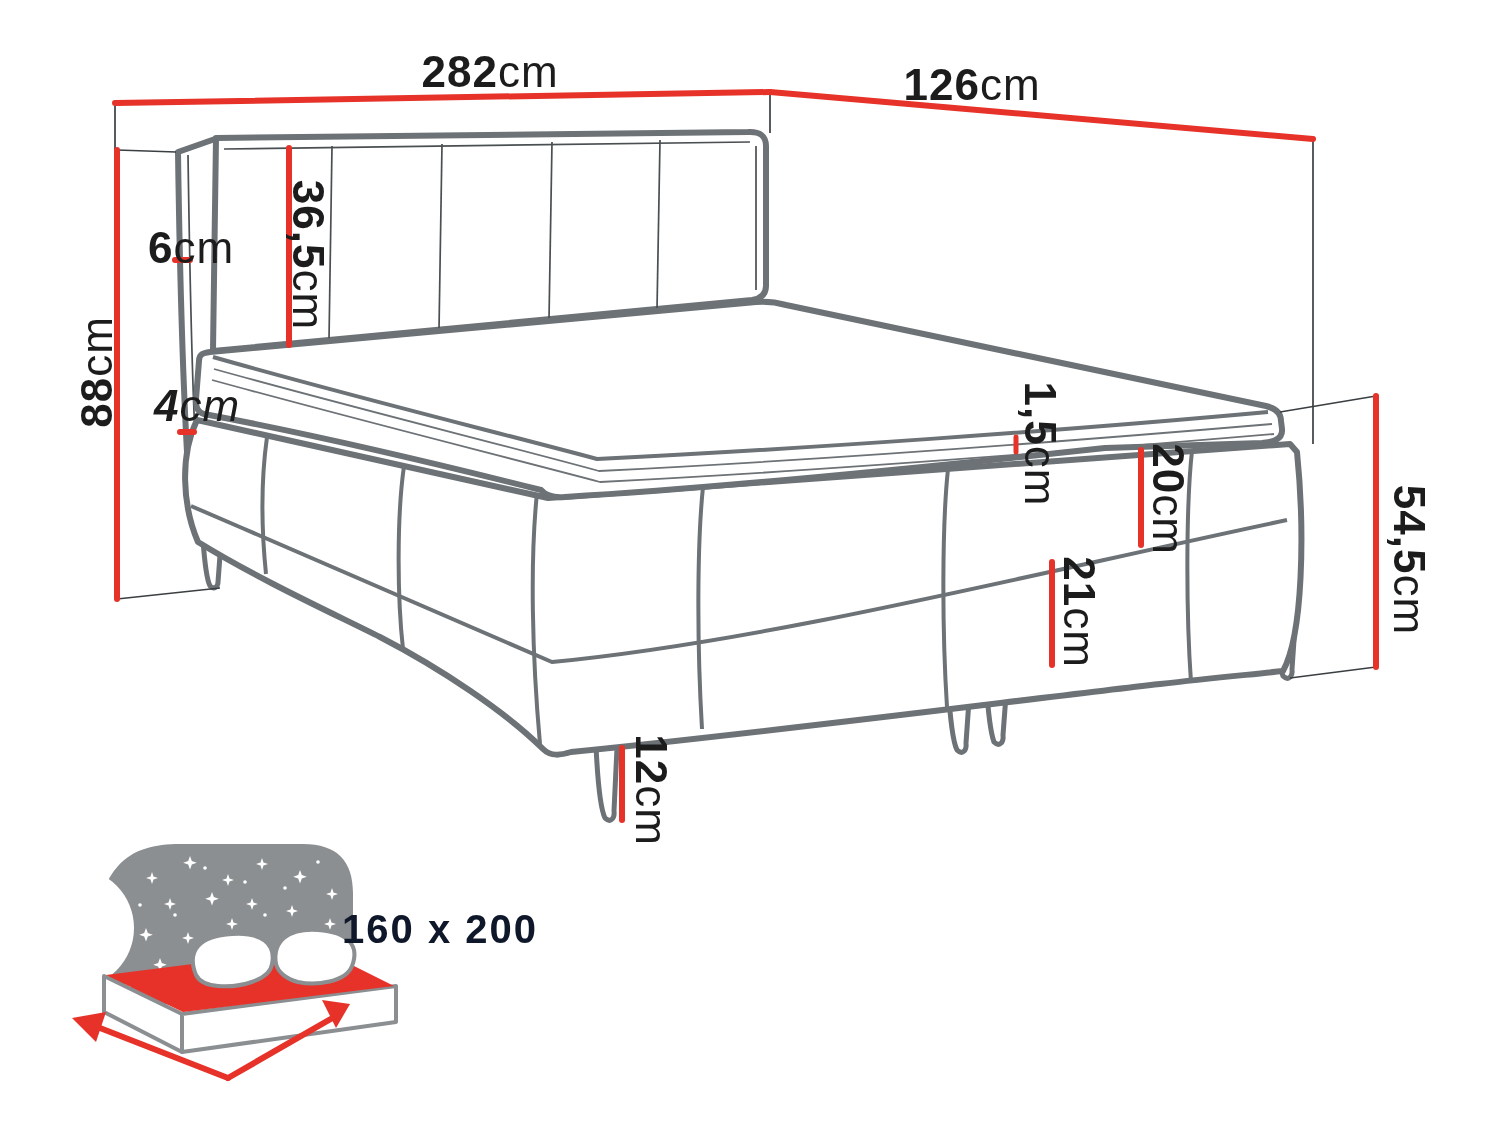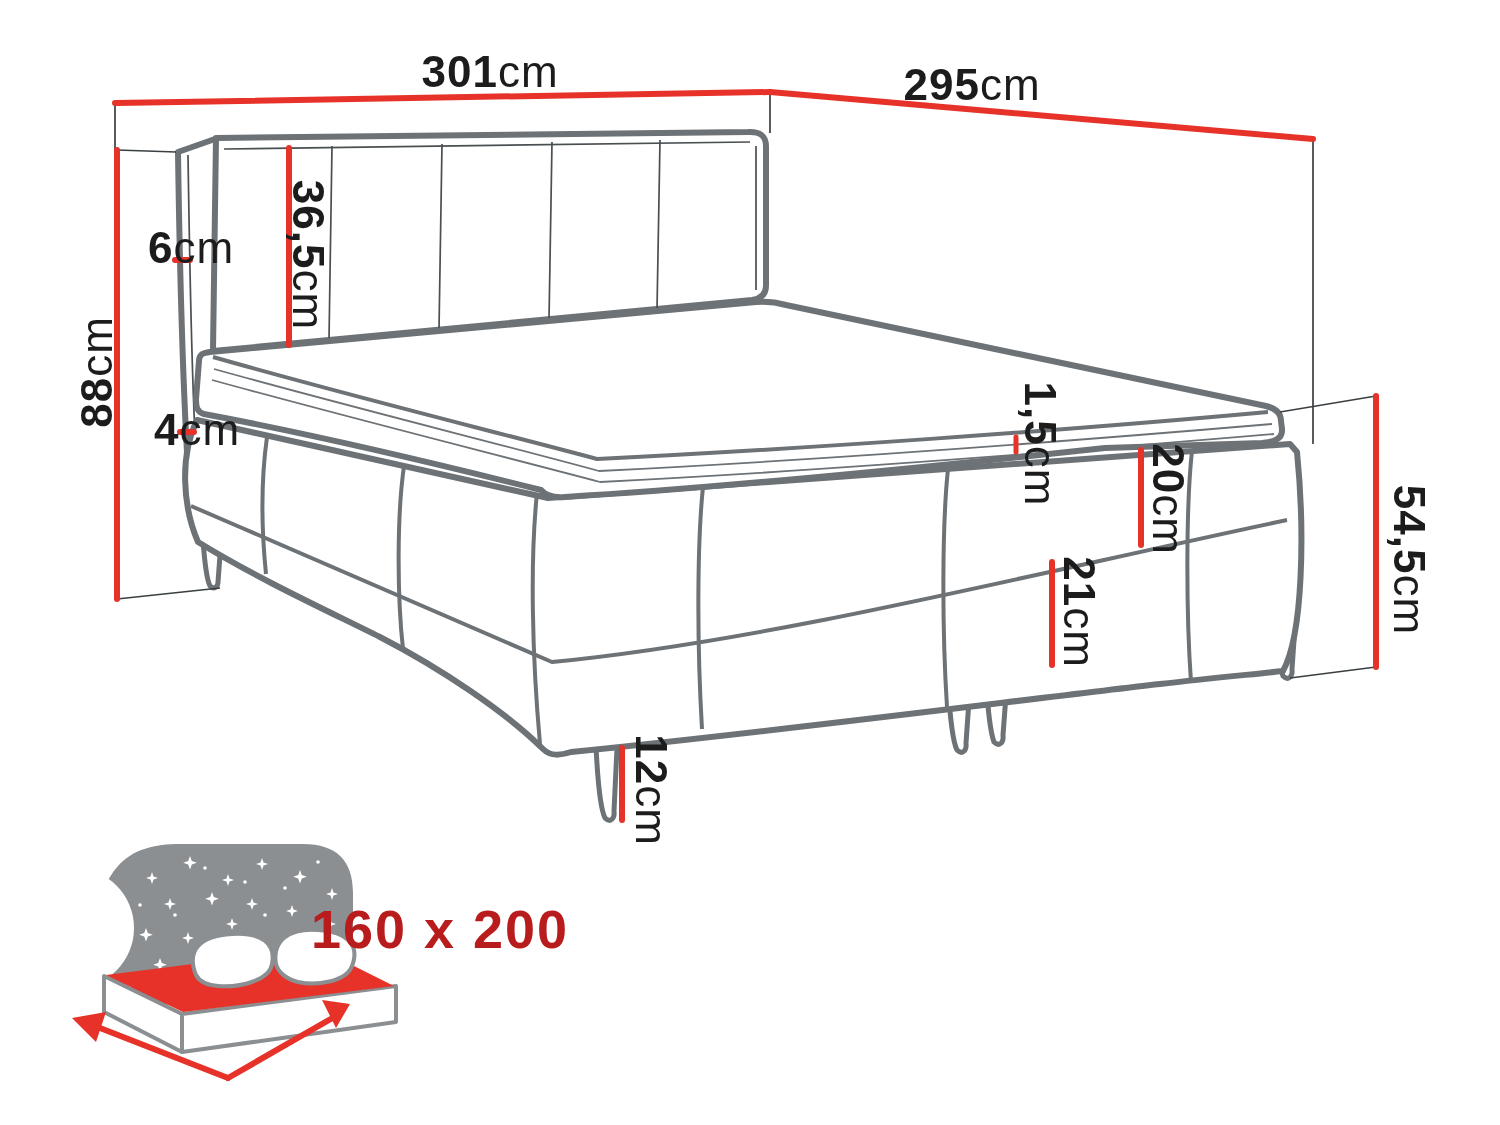--- a/index.html
+++ b/index.html
@@ -14,29 +14,29 @@
   }
   .dim .num{font-weight:700;}
   .dim .unit{font-weight:400;}
   .dim.rot90{transform:translate(-50%,-50%) rotate(90deg);}
   .dim.rot270{transform:translate(-50%,-50%) rotate(-90deg);}
   .l-162{left:490px;top:72px;}
   .l-206{left:972px;top:85px;}
   .l-88{left:97px;top:372px;}
   .l-365{left:308px;top:255px;}
   .l-6{left:191px;top:240px;margin-top:8px;}
-  .l-4{left:197px;top:430px;}
+  .l-4{left:197px;top:406px;font-style:italic;}
   .l-15{left:1040px;top:444px;}
   .l-20{left:1168px;top:499px;}
   .l-21{left:1079px;top:612px;}
   .l-545{left:1409px;top:560px;}
   .l-12{left:651px;top:790px;}
   .size-badge{
     position:absolute;left:440px;top:929px;transform:translate(-50%,-50%);
-    color:#b91c1c;font-size:54px;font-weight:700;letter-spacing:2px;white-space:nowrap;
+    color:#0f172a;font-size:40px;font-weight:700;letter-spacing:2px;white-space:nowrap;
   }
 </style>
 </head>
 <body>
 
 <div class="stage">
 
   <svg width="1500" height="1125" viewBox="0 0 1500 1125">
 
     <g stroke="#6d7276" fill="#ffffff" stroke-width="6" stroke-linejoin="round">
@@ -169,24 +169,24 @@
       <g stroke="#e63229" stroke-width="6" fill="#e63229" stroke-linecap="round">
         <path d="M100,1028 L228,1078"></path>
         <path d="M228,1078 L336,1016"></path>
         <path stroke="none" d="M72,1018 L106,1012 L96,1042 Z"></path>
         <path stroke="none" d="M350,1004 L322,1000 L336,1028 Z"></path>
       </g>
     </g>
   </svg>
 
   <div class="dim l-162">
-    <span class="num">301</span><span class="unit">cm</span>
+    <span class="num">282</span><span class="unit">cm</span>
   </div>
   <div class="dim l-206">
-    <span class="num">295</span><span class="unit">cm</span>
+    <span class="num">126</span><span class="unit">cm</span>
   </div>
   <div class="dim rot270 l-88">
     <span class="num">88</span><span class="unit">cm</span>
   </div>
   <div class="dim rot90 l-365">
     <span class="num">36,5</span><span class="unit">cm</span>
   </div>
   <div class="dim l-6">
     <span class="num">6</span><span class="unit">cm</span>
   </div>

